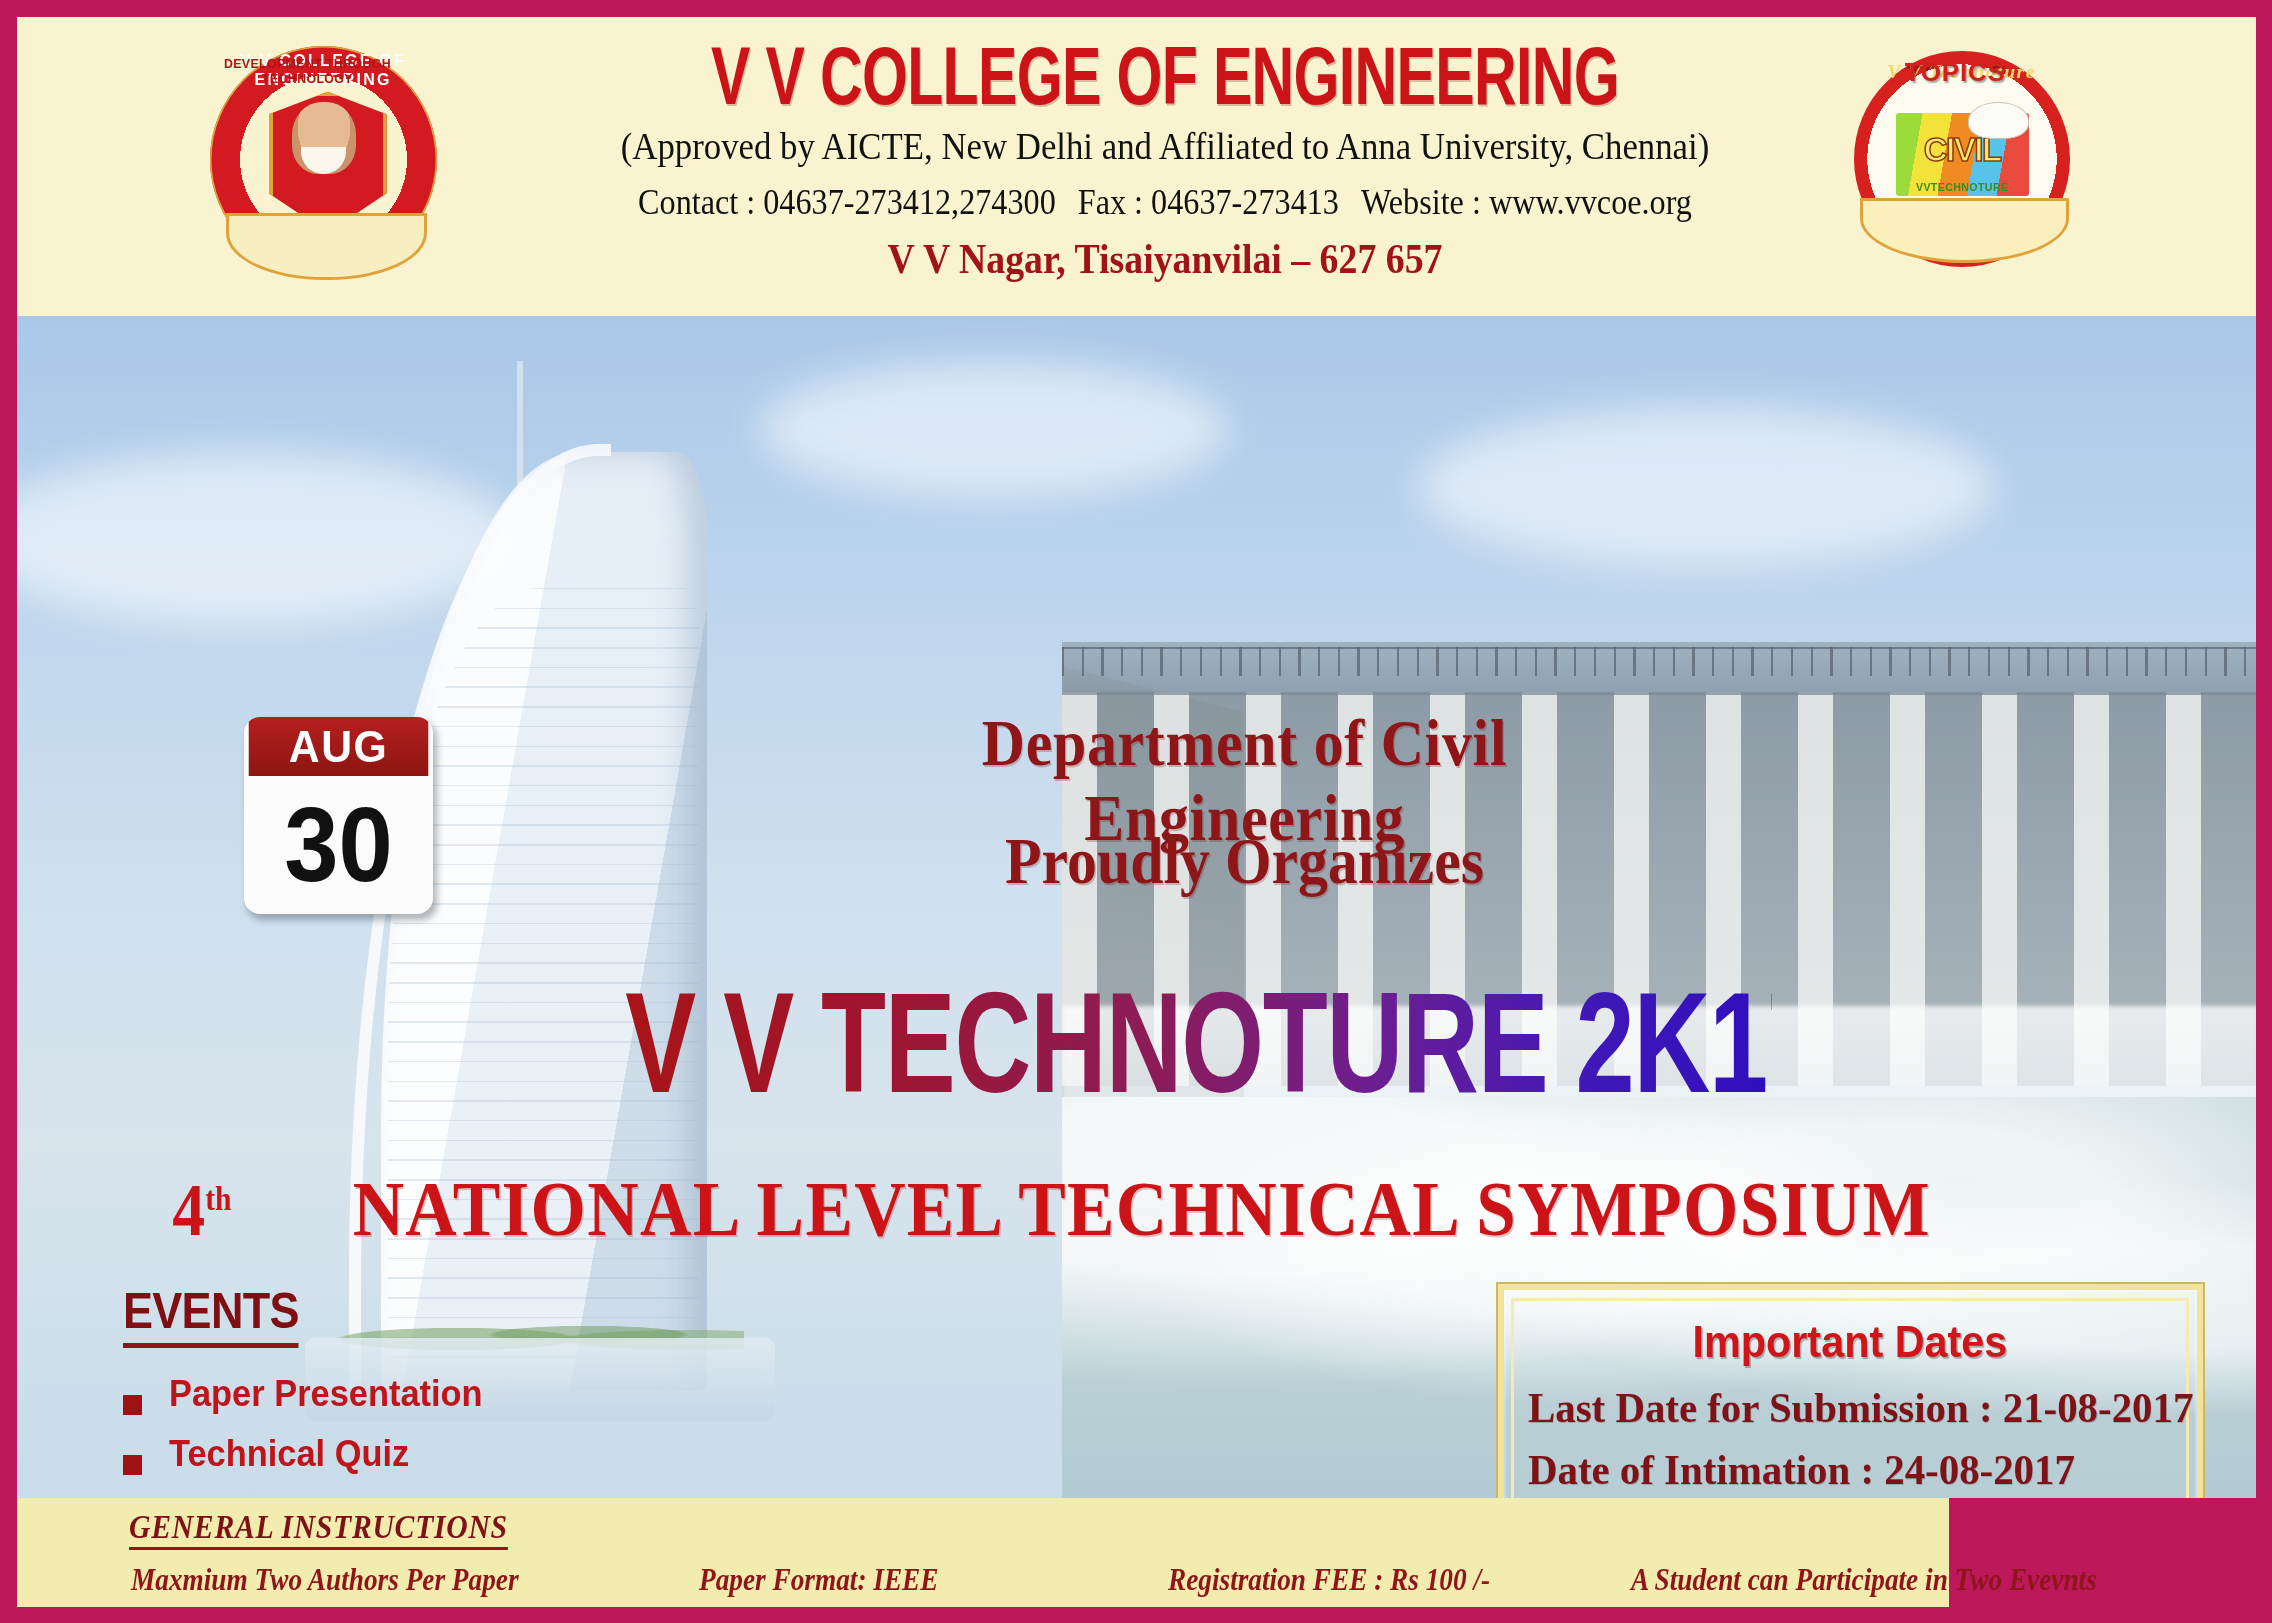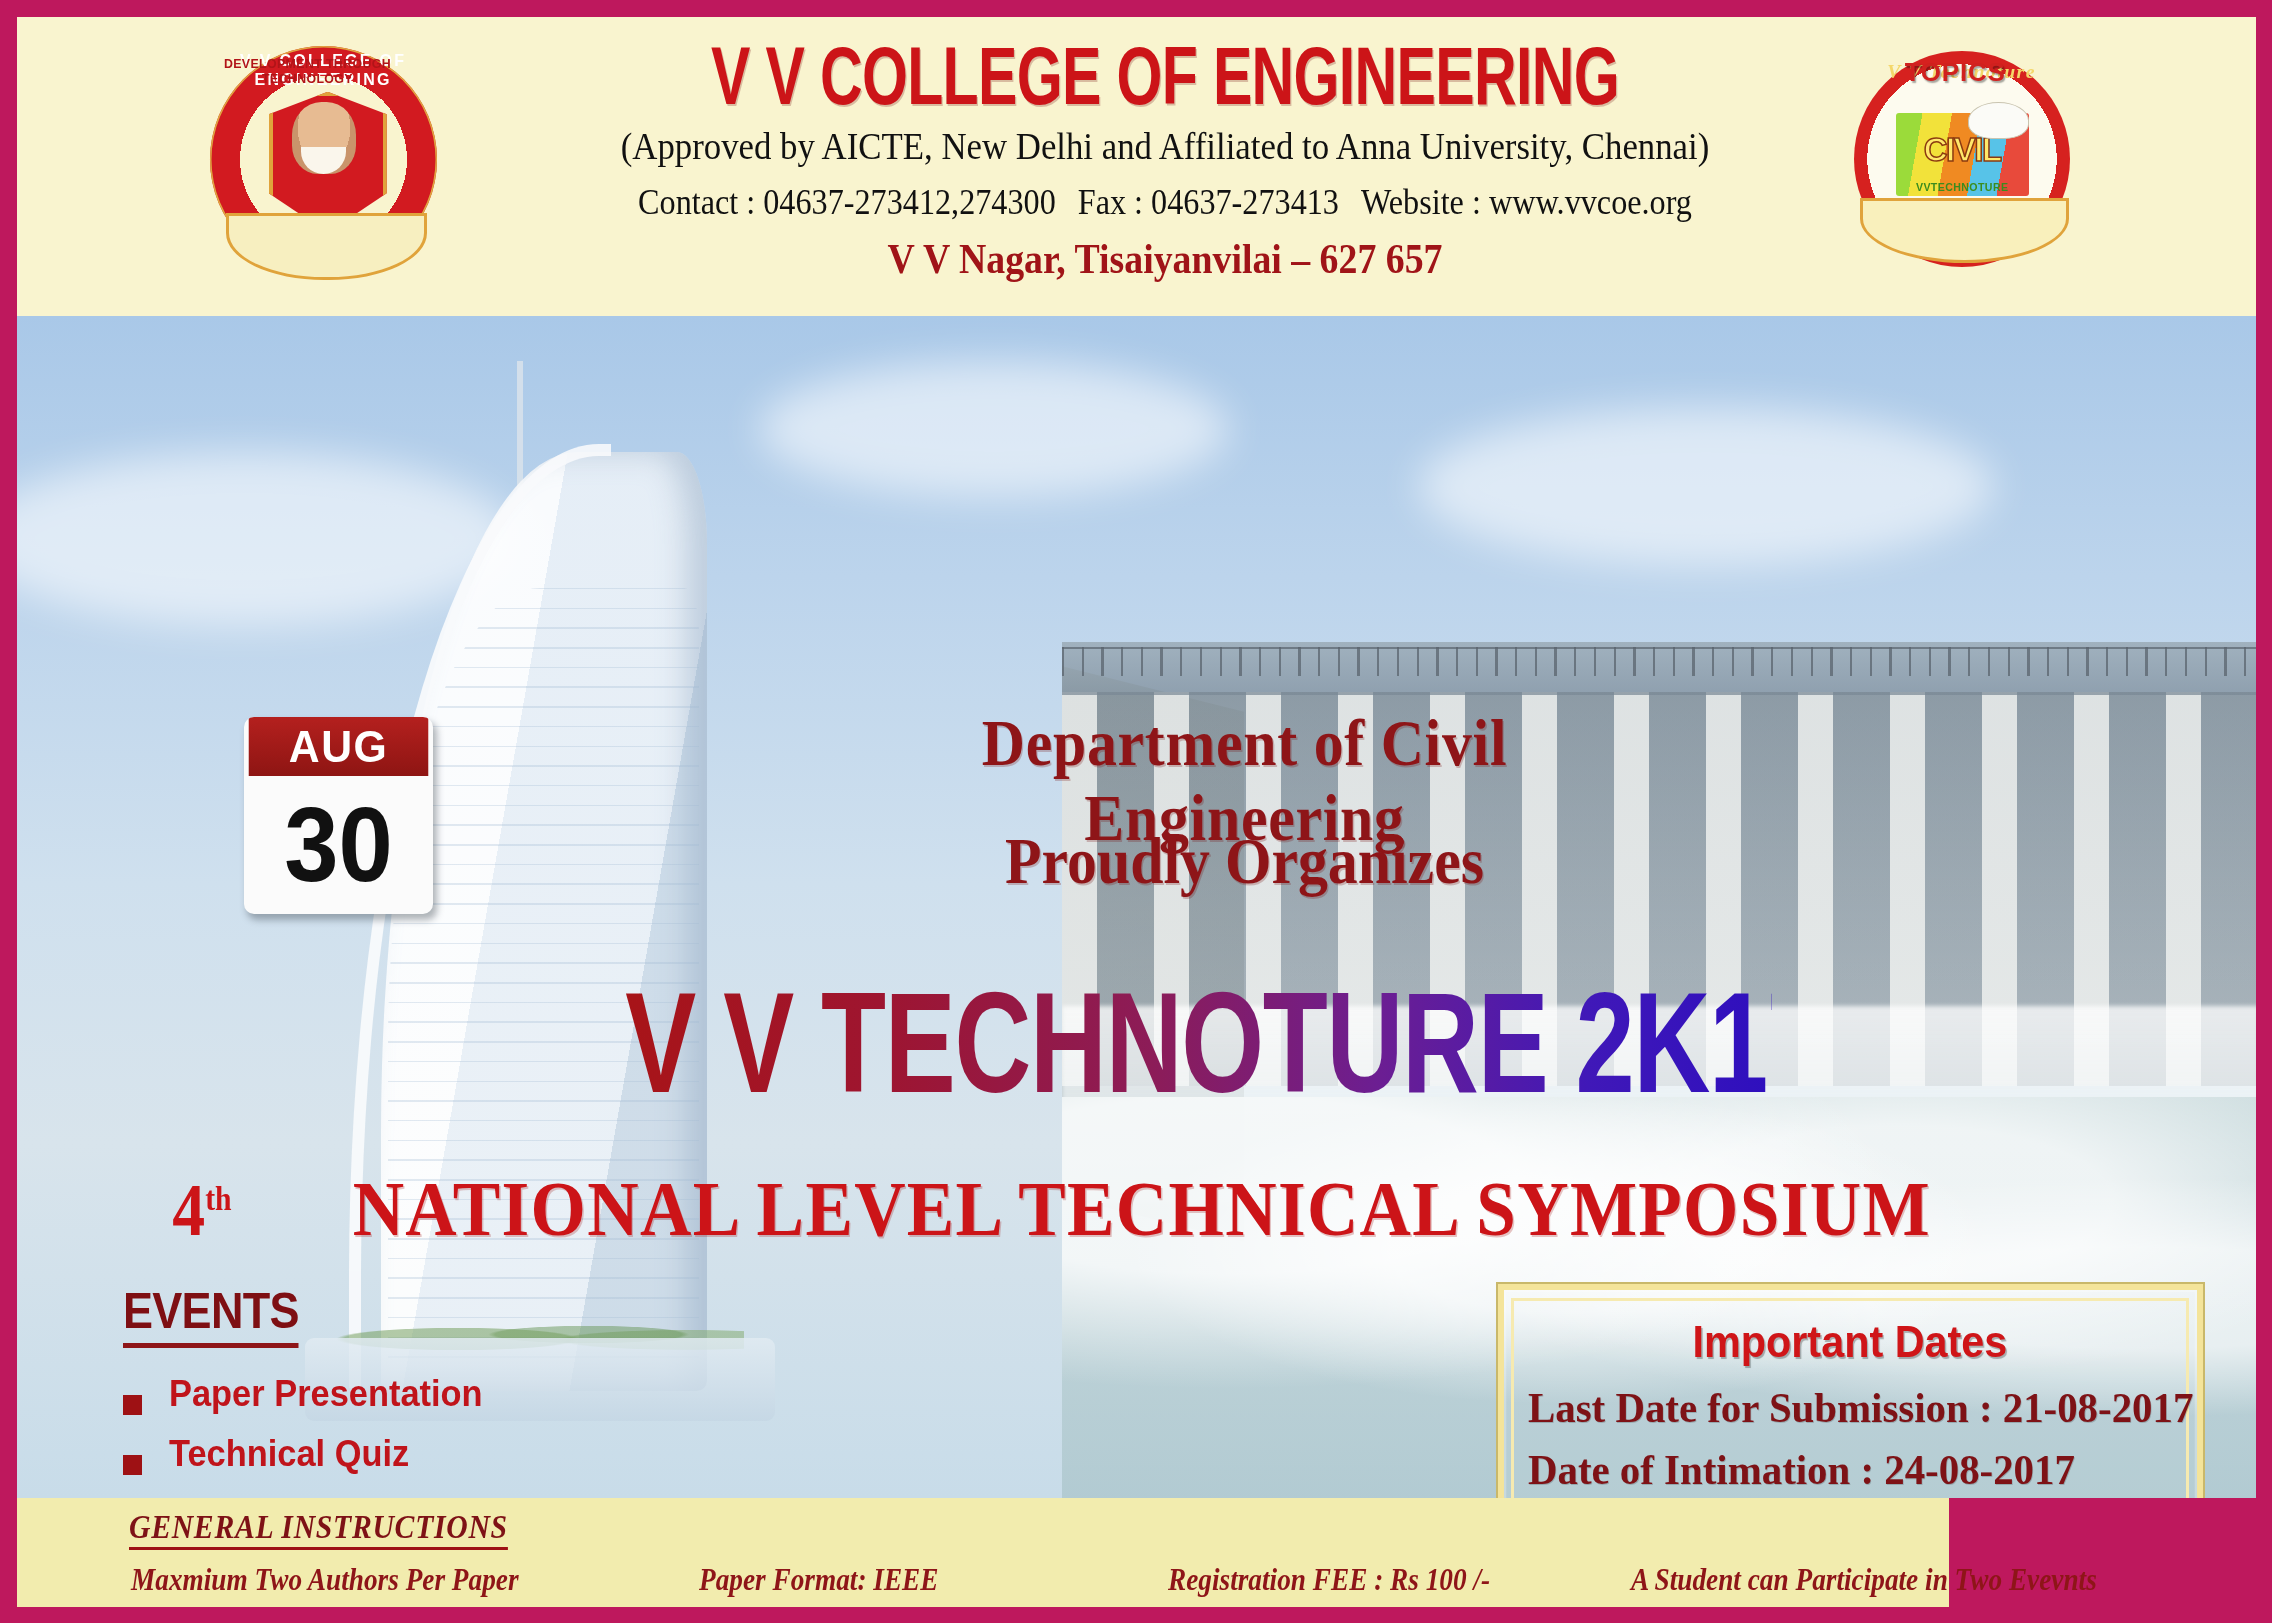--- a/index.html
+++ b/index.html
@@ -225,21 +225,21 @@
   }
   .dam-left-wall{
     position:absolute;left:-136px;top:30px;width:318px;height:530px;
     background:linear-gradient(120deg,rgba(178,190,190,.6),rgba(142,158,160,.55));
     transform:skewY(14deg);
   }
 
   
   .calendar{
     position:absolute;left:227px;top:401px;width:189px;height:197px;
-    background:#FBFBFB;border-radius:10px;
+    background:#FBFBFB;border-radius:16px;
     box-shadow:3.8px 5.3px 7.6px rgba(60,70,80,.4);
     overflow:hidden;
   }
   .cal-head{
     width:100%;height:59px;
     background:linear-gradient(180deg,#B4201E,#8E1513);
     color:#fff;font-weight:bold;font-size:45px;letter-spacing:1.5px;
     display:flex;align-items:center;justify-content:center;
     transform:scaleX(.95);
   }

